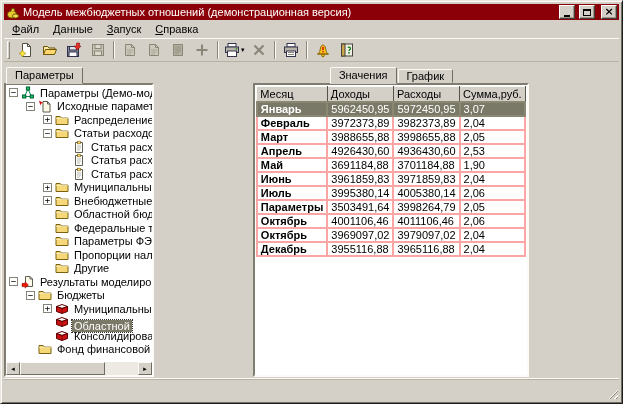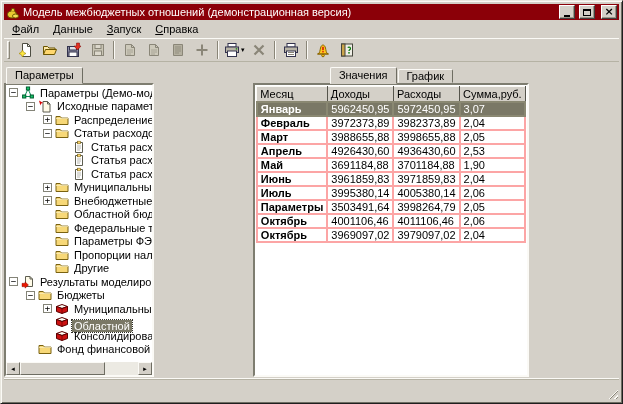--- a/index.html
+++ b/index.html
@@ -537,20 +537,26 @@
                 <td>4001106,46</td>
                 <td>4011106,46</td>
                 <td>2,06</td>
               </tr>
               <tr>
                 <td>Октябрь</td>
                 <td>3969097,02</td>
                 <td>3979097,02</td>
                 <td>2,04</td>
               </tr>
+              <tr>
+                <td>Декабрь</td>
+                <td>3955116,88</td>
+                <td>3965116,88</td>
+                <td>2,04</td>
+              </tr>
             </tbody>
         </table>
       </div>
     </div>
   </div>
 
   <div class="statusbar">
     <span></span>
     <div class="grip"></div>
   </div>

